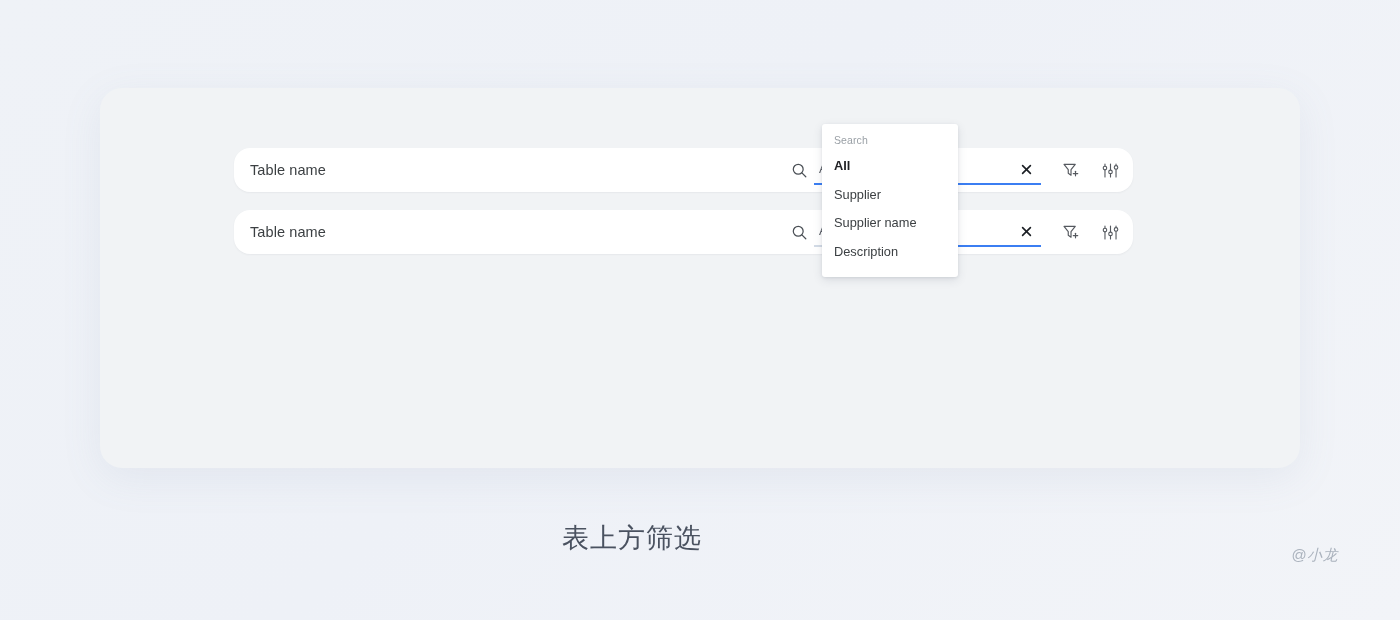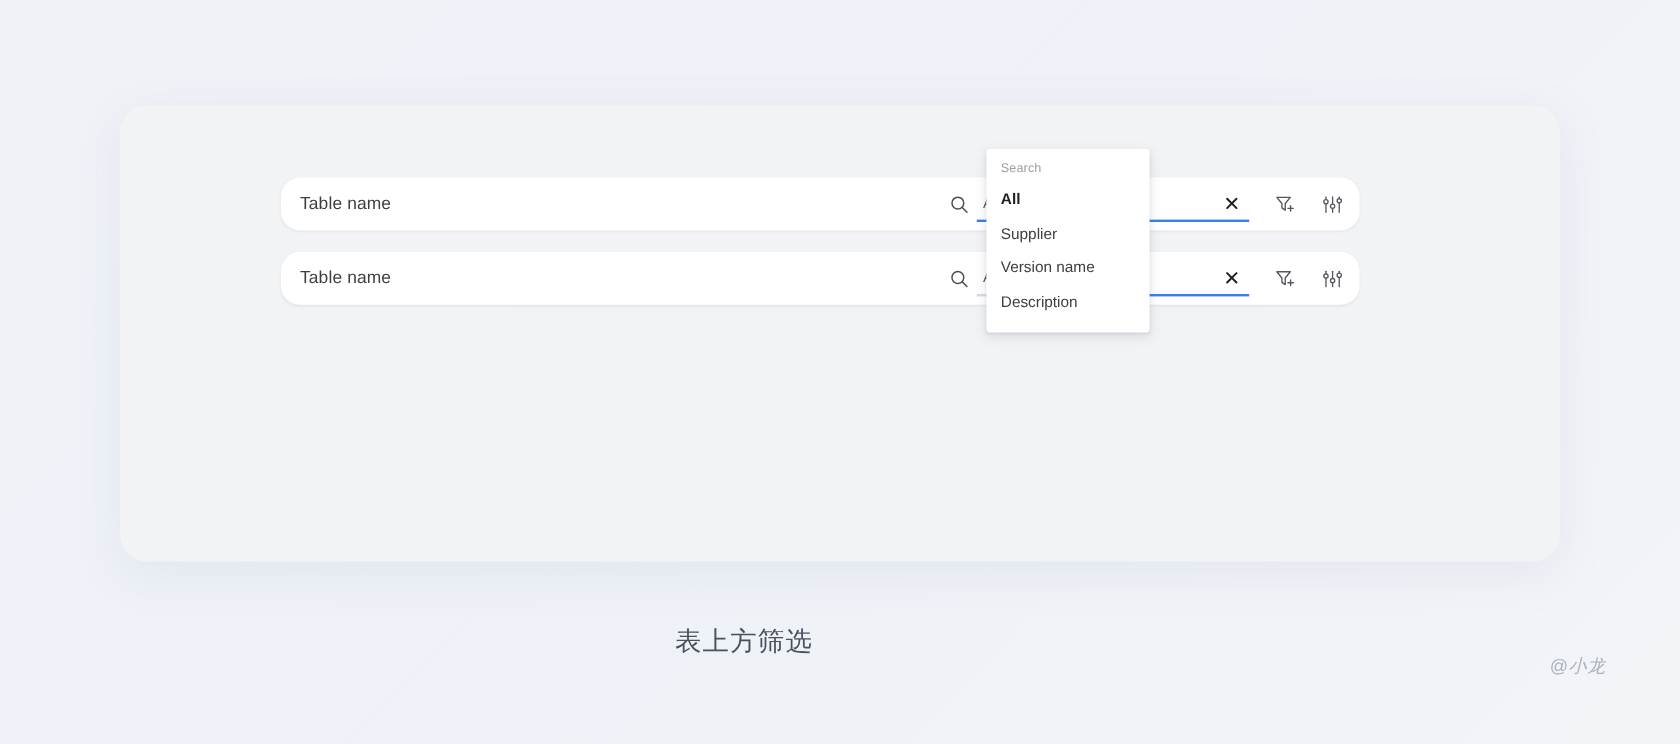--- a/index.html
+++ b/index.html
@@ -161,25 +161,25 @@
     white-space: nowrap;
   }
   .dropdown-item.selected {
     font-weight: bold;
     color: #202124;
   }
 
   
   .caption {
     position: absolute;
-    left: 0;
+    left: 12px;
     top: 520px;
     width: 1240px;
     text-align: center;
-    font-size: 22px;
+    font-size: 27px;
     color: #4a5260;
     letter-spacing: 1px;
   }
   .watermark {
     position: absolute;
     right: 62px;
     top: 546px;
     font-size: 15px;
     color: #aab2bd;
     letter-spacing: 0.5px;
@@ -304,21 +304,21 @@
           </span>
         </div>
 
       </div>
     </div>
 
     <div class="dropdown">
       <div class="dropdown-title">Search</div>
       <div class="dropdown-item selected">All</div>
       <div class="dropdown-item">Supplier</div>
-      <div class="dropdown-item">Version name</div>
+      <div class="dropdown-item">Supplier name</div>
       <div class="dropdown-item">Description</div>
     </div>
 
   </div>
 
   <div class="caption">表上方筛选</div>
   <div class="watermark">@小龙</div>
 
 </div>
 

